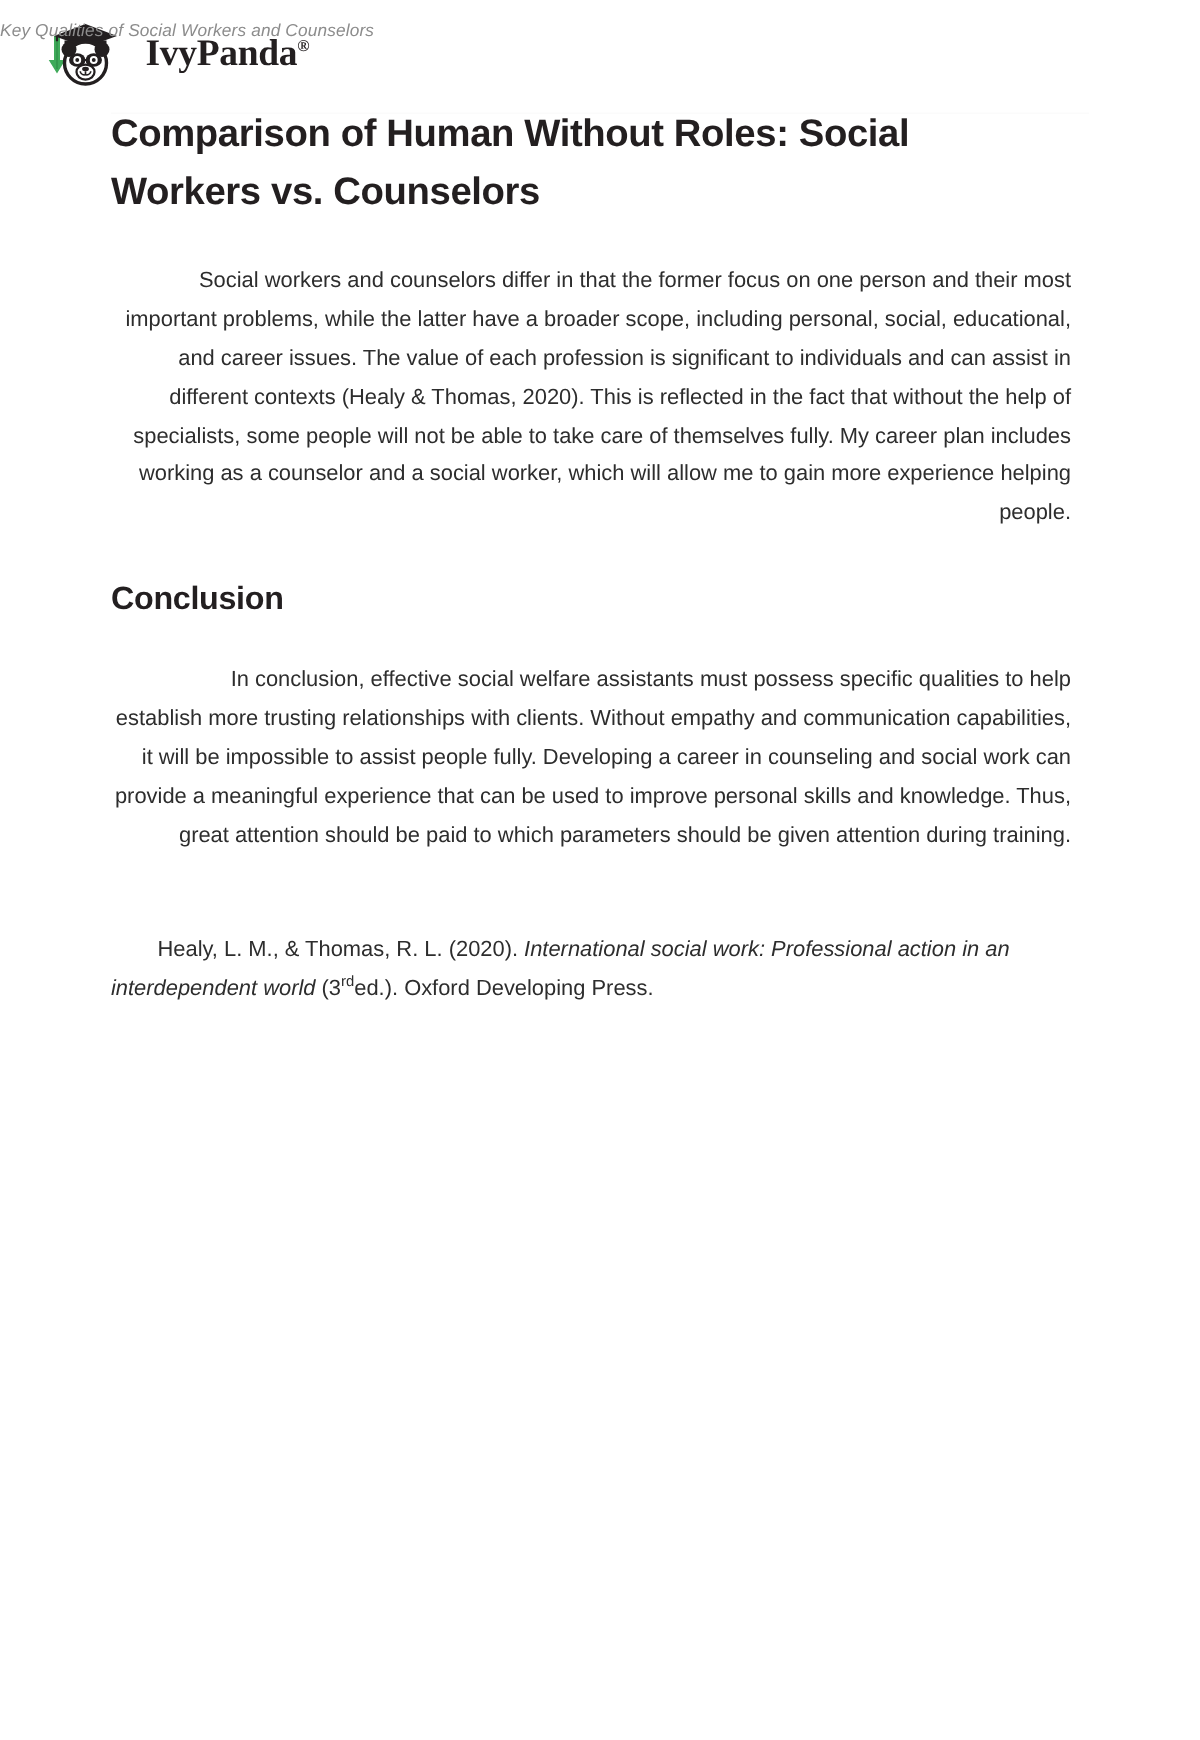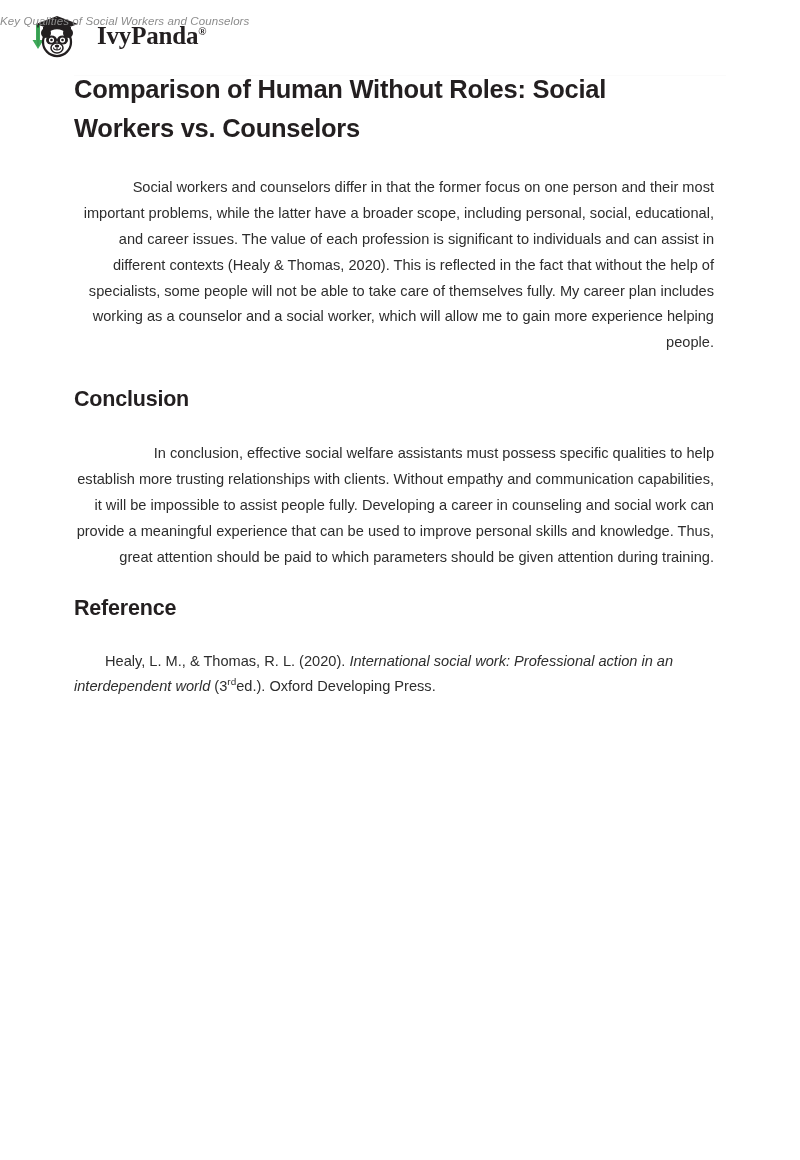--- a/index.html
+++ b/index.html
@@ -220,21 +220,20 @@
     <div class="sp-para-head"></div>
 
     <h2 class="section-title">Conclusion</h2>
 
     <div class="sp-head-para"></div>
 
     <p class="body-text">In conclusion, effective social welfare assistants must possess specific qualities to help establish more trusting relationships with clients. Without empathy and communication capabilities, it will be impossible to assist people fully. Developing a career in counseling and social work can provide a meaningful experience that can be used to improve personal skills and knowledge. Thus, great attention should be paid to which parameters should be given attention during training.</p>
 
     <div class="sp-para-head2"></div>
 
-    <h2 class="section-title">Reference</h2>
 
     <div class="sp-head-ref"></div>
 
     <p class="reference-entry"><span>Healy, L. M., &amp; Thomas, R. L. (2020). </span><span class="italic">International social work: Professional action in an interdependent world</span><span> (3</span><sup class="ord">rd</sup><span>ed.). </span><span>Oxford Developing Press.</span></p>
 
   </div>
 
 
 </div>
 

